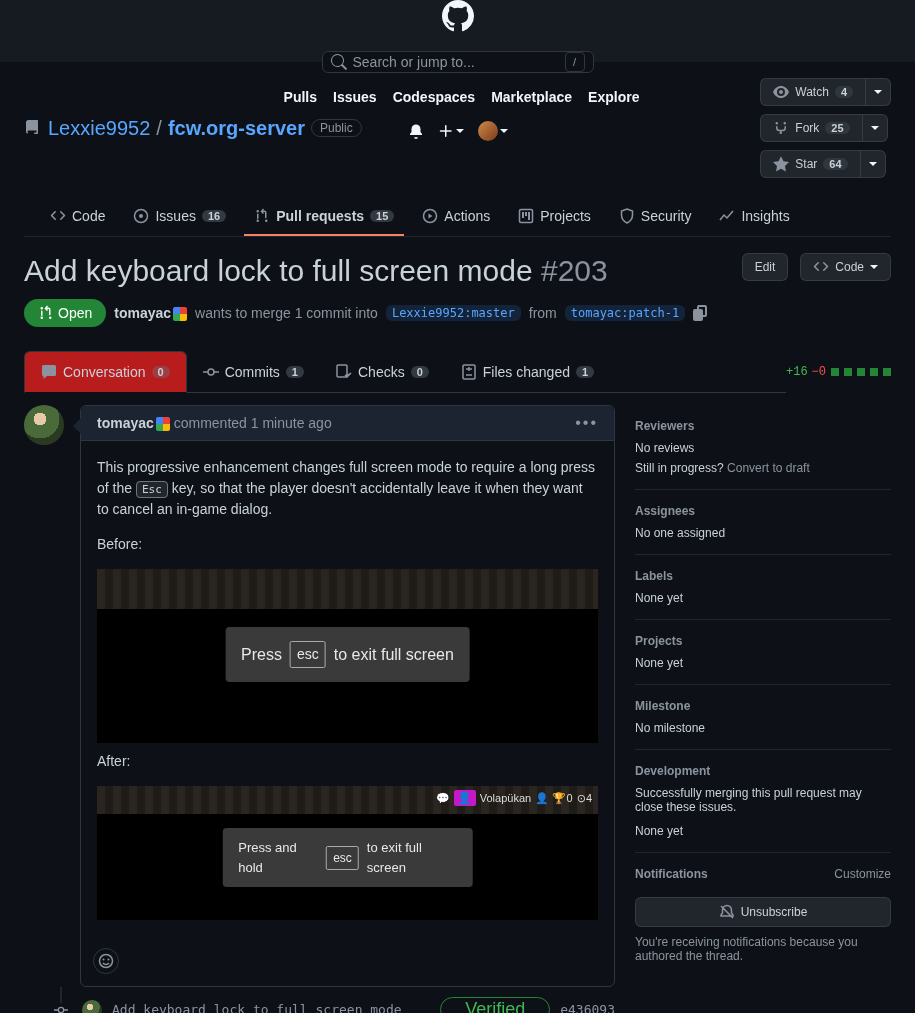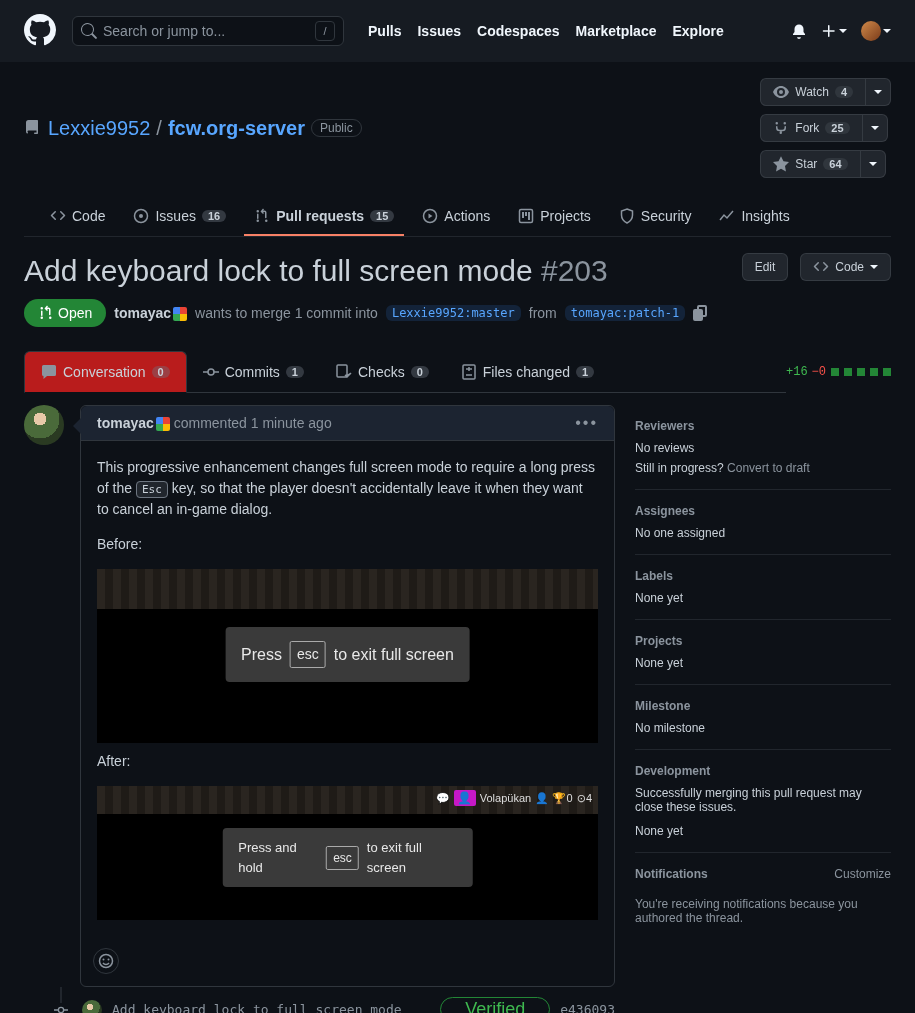--- a/index.html
+++ b/index.html
@@ -12,20 +12,21 @@
     overflow-x: hidden;
   }
   a { color: #58a6ff; text-decoration: none; }
   .topbar {
     background: #161b22;
     height: 62px;
     display: flex;
     align-items: center;
     padding: 0 24px;
     gap: 16px;
+    flex-direction: column;
   }
   .logo-svg { fill: #f0f6fc; }
   .search-box {
     background: #0d1117;
     border: 1px solid #30363d;
     border-radius: 6px;
     height: 30px;
     width: 272px;
     display: flex;
     align-items: center;
@@ -652,16 +653,22 @@
     <div class="side-sec">
       <h4>Development</h4>
       <div class="val">Successfully merging this pull request may close these issues.</div>
       <div class="val" style="margin-top:10px">None yet</div>
     </div>
     <div class="side-sec" style="border-bottom:0">
       <div style="display:flex;">
         <h4 style="flex:1">Notifications</h4>
         <span class="muted">Customize</span>
       </div>
+      <button class="unsub-btn">
+        <svg width="16" height="16" fill="#8b949e" viewBox="0 0 16 16">
+            <path d="M8 1.5A4.5 4.5 0 0 0 3.5 6v3l-1.5 2v1h12v-1L12.5 9V6A4.5 4.5 0 0 0 8 1.5zM2 2l12 12" stroke="#8b949e" stroke-width="1.5" fill="none"></path>
+          </svg>
+        <span>Unsubscribe</span>
+      </button>
       <div class="muted" style="margin-top:8px">You're receiving notifications because you authored the thread.</div>
     </div>
   </div>
 </div>
 
 </body></html>

